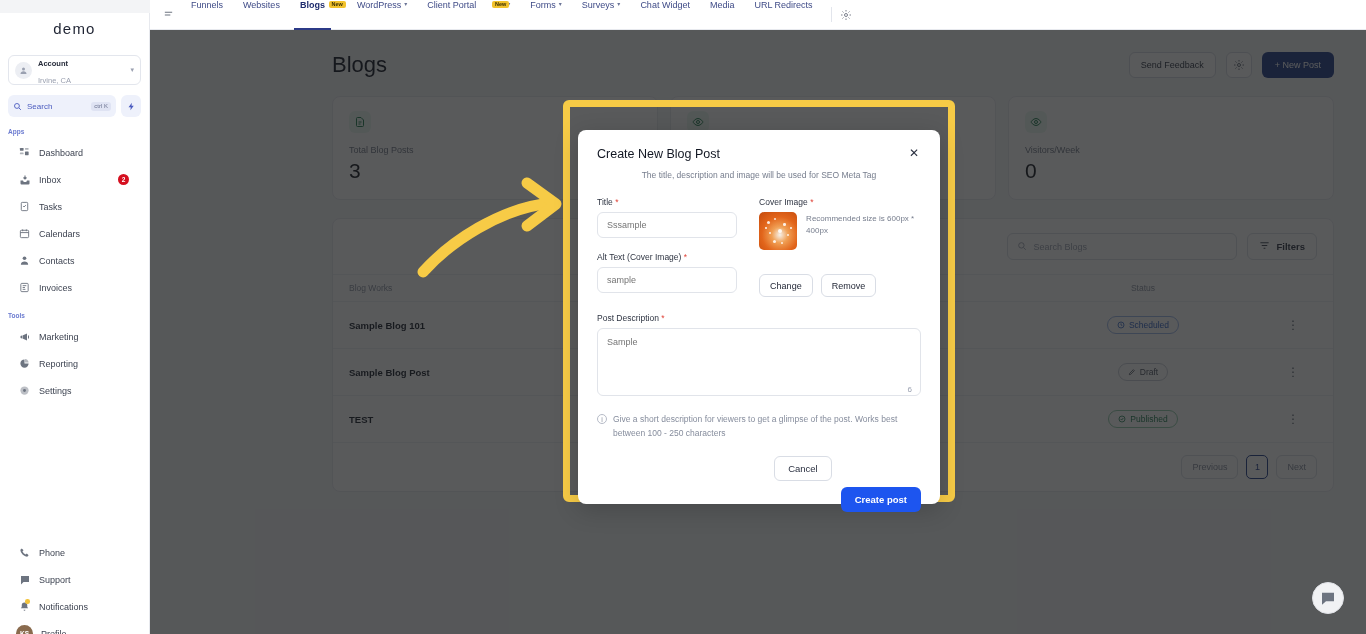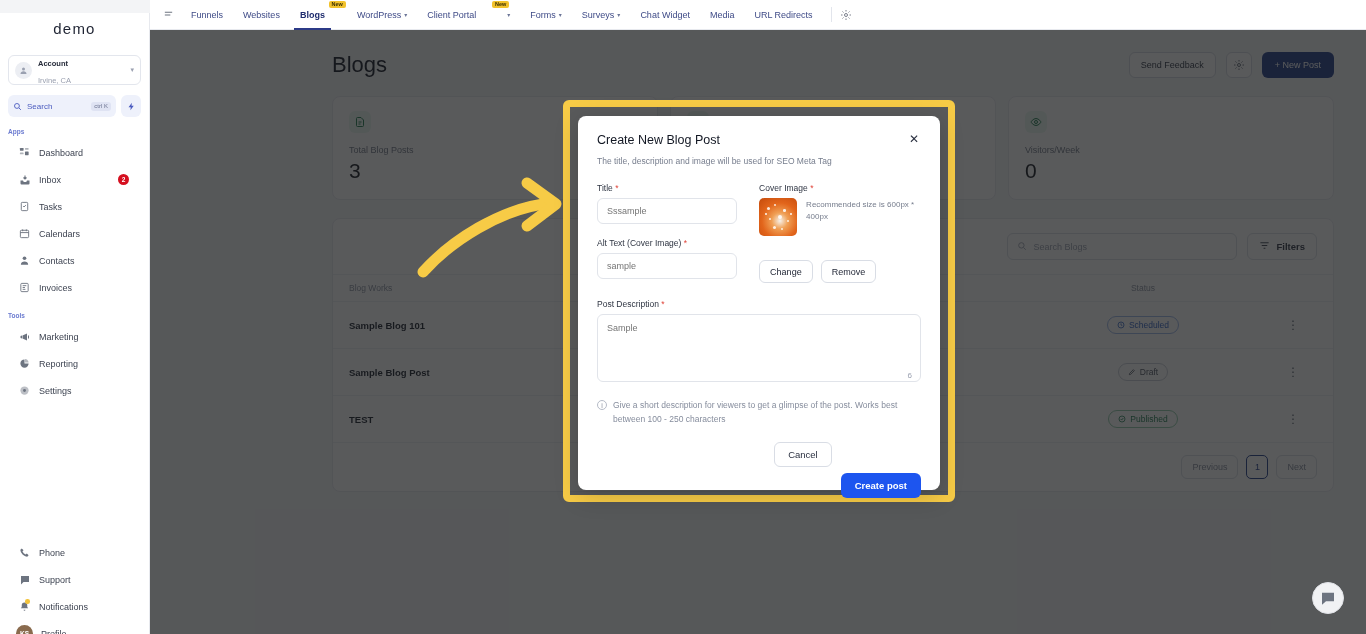--- a/index.html
+++ b/index.html
@@ -69,21 +69,21 @@
     margin-left: -2px; flex: 0 0 auto;
   }
 
   
   #topnav {
     position: absolute; left: 150px; top: 0; width: 1216px; height: 30px;
     background: #fff; border-bottom: 1px solid #e7e9ee;
     display: flex; align-items: center; padding-left: 12px; gap: 0;
   }
   .tn-item {
-    position: relative; display: flex; align-items: center; gap: 3px;
+    position: relative; display: flex; align-items: flex-start; gap: 3px;
     font-size: 9px; color: #3f4b87; padding: 0 10px; height: 30px; cursor: pointer;
   }
   .tn-item.active { color: #1f2c6e; font-weight: bold; }
   .tn-item.active::after {
     content: ''; position: absolute; left: 4px; right: 4px; bottom: 0; height: 2px; background: #2c3a87;
   }
   .tn-new {
     position: absolute; top: 1px; right: -11px; background: #f2c22c; color: #3b3000;
     font-size: 5.5px; font-weight: bold; border-radius: 2px; padding: 1px 3px; line-height: 1;
   }
@@ -173,29 +173,29 @@
 
   
   #hl-frame {
     position: absolute; left: 563px; top: 100px; width: 392px; height: 402px;
     border: 7px solid #f7cb46; border-radius: 6px; z-index: 60; pointer-events: none;
   }
   #arrow { position: absolute; left: 405px; top: 170px; z-index: 61; pointer-events: none; }
 
   
   #modal {
-    position: absolute; left: 578px; top: 116px; width: 362px; height: 374px;
+    position: absolute; left: 578px; top: 130px; width: 362px; height: 374px;
     background: #fff; border-radius: 8px; z-index: 62;
     box-shadow: 0 6px 24px rgba(0,0,0,0.18);
     padding: 17px 19px 0 19px;
   }
   .m-title-row { display: flex; align-items: flex-start; }
   .m-title { font-size: 12.5px; color: #121723; flex: 1 1 auto; }
   .m-close { color: #2b3141; font-size: 12px; line-height: 1; cursor: pointer; padding: 0 2px; }
-  .m-sub { font-size: 8.5px; color: #767d8d; margin-top: 9px; }
+  .m-sub { font-size: 8.5px; color: #767d8d; margin-top: 9px; text-align: center; }
   .m-grid { display: flex; gap: 22px; margin-top: 17px; }
   .m-col-l { width: 155px; }
   .m-col-r { flex: 1 1 auto; }
   .f-label { font-size: 8.5px; color: #2e3442; margin-bottom: 5px; }
   .req { color: #e0453a; }
   .f-input {
     width: 100%; height: 26px; border: 1px solid #e1e4ea; border-radius: 6px;
     font-size: 9px; color: #9aa0b0; padding: 0 9px; font-family: "Liberation Sans", sans-serif;
     background: #fff; outline: none;
   }

